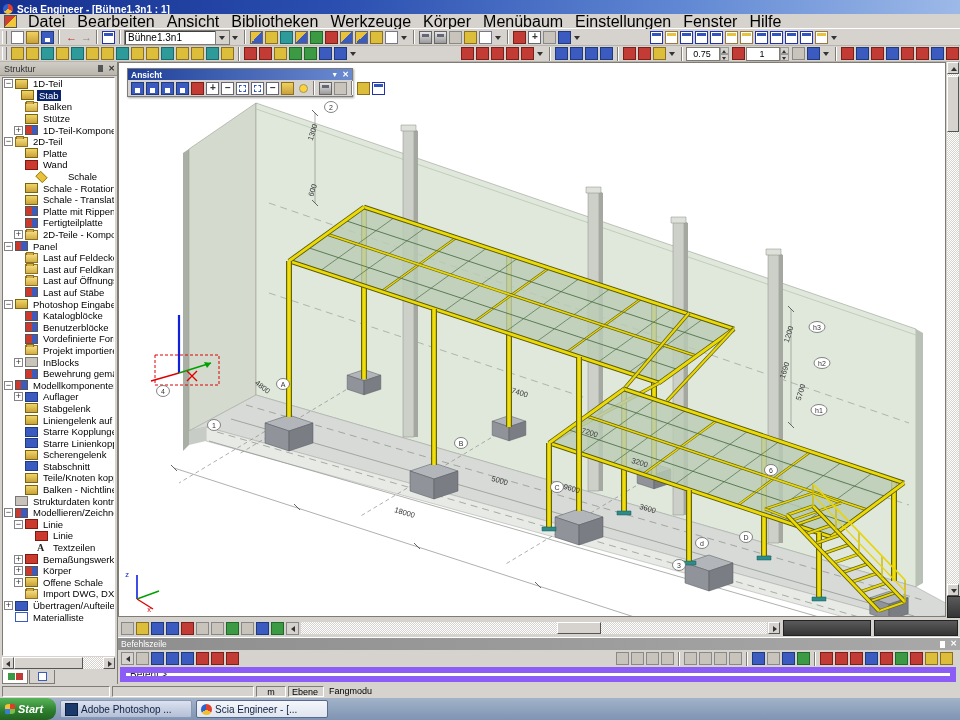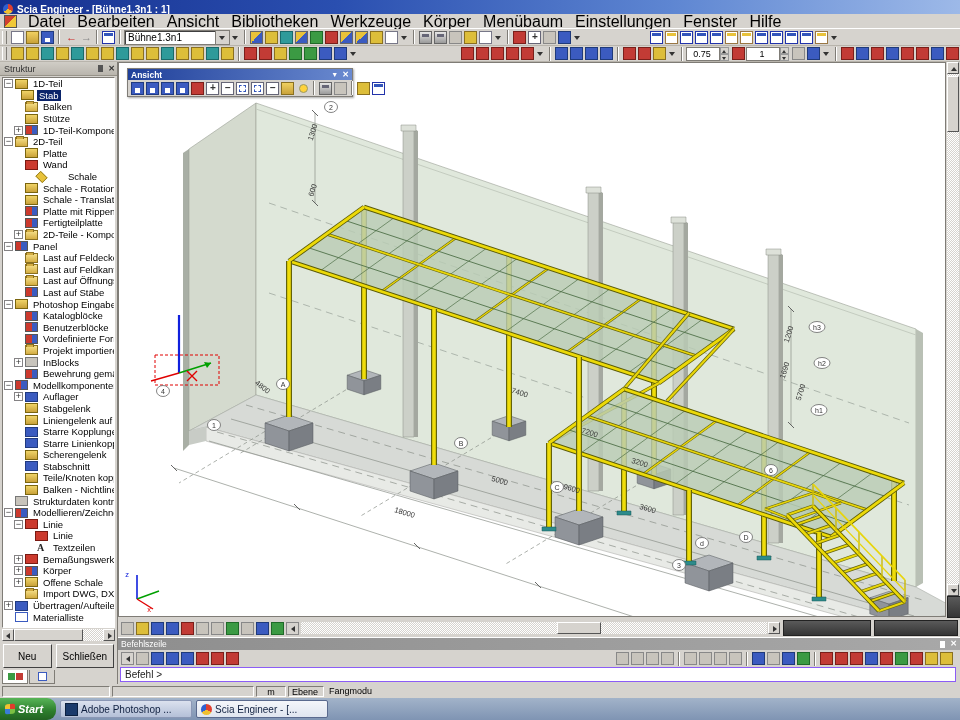--- a/index.html
+++ b/index.html
@@ -113,21 +113,21 @@
   #ansicht{left:8px;top:5px;width:224px;background:#d6d3ce;border:1px solid #7f7c76;box-shadow:1px 1px 2px rgba(0,0,0,.35)}
   #ansicht-title{height:11px;background:linear-gradient(90deg,#20409a,#6a8ad0);display:flex;align-items:center;color:#fff;font-size:8.5px;font-weight:bold;padding:0 3px}
   #ansicht-title .tb-dd{margin-left:auto;color:#fff;font-size:7px;margin-right:4px}
   #ansicht-title .xbtn{color:#fff}
   #ansicht-icons{display:flex;align-items:center;padding:1px 2px}
   
   #cmdpanel{left:118px;top:637px;width:842px;height:47px;background:#d6d3ce;border-top:1px solid #fff;box-sizing:border-box}
   #cmd-title{height:12px;background:linear-gradient(90deg,#8e8e8e,#a8a8a8);color:#fff;font-size:8.5px;display:flex;align-items:center;padding:0 3px}
   #cmd-title .pin{background:#fff}
   #cmd-tools{height:17px;display:flex;align-items:center;padding:0 2px}
-  #cmd-input{display:block;width:836px;height:15px;margin:0 2px;background:#fff;border:1px solid #8b5cf6;font:10px "Liberation Sans",sans-serif;padding:0 0 0 4px;box-sizing:border-box;color:#222}
+  #cmd-input{display:block;width:836px;height:15px;margin:0 2px;background:#fff;border:6px solid #8b5cf6;font:10px "Liberation Sans",sans-serif;padding:0 0 0 4px;box-sizing:border-box;color:#222}
   
   #statusbar{left:0;top:684px;width:960px;height:14px;background:#d6d3ce;display:flex;align-items:center;padding:0 0 0 2px;box-sizing:border-box}
   .scell{height:11px;border:1px solid;border-color:#7f7c76 #fff #fff #7f7c76;font-size:9px;line-height:11px;padding:0 3px;margin-right:2px;box-sizing:border-box;overflow:hidden;flex:none}
   
   #taskbar{left:0;top:698px;width:960px;height:22px;background:linear-gradient(#a2b3c9,#7f94b3);display:flex;align-items:center}
   #start-btn{width:56px;height:22px;border-radius:0 9px 9px 0;background:linear-gradient(#58b558,#2c7d2c 60%,#226322);color:#fff;font:bold italic 11px "Liberation Sans",sans-serif;display:flex;align-items:center;gap:3px;padding-left:5px;box-sizing:border-box;flex:none}
   .flag{width:10px;height:10px;background:conic-gradient(#e03c2c 0 25%,#7cc043 0 50%,#3a7cd8 0 75%,#f2c230 0);transform:skewY(-6deg);border-radius:2px;flex:none}
   .task{width:132px;height:18px;margin:0 0 0 4px;background:linear-gradient(#dbe1ee,#b4c0d8);border:1px solid #8a97b5;border-radius:2px;font-size:10px;display:flex;gap:3px;align-items:center;padding:0 4px;color:#102040;box-sizing:border-box;overflow:hidden;white-space:nowrap;flex:none}
   .task.active{background:linear-gradient(#f4f6fa,#dfe5ef);border-color:#5a6a8e}
   .task .ticon{width:11px;height:11px;flex:none}
@@ -547,24 +547,20 @@
           <span class="tlabel">Materialliste</span>
         </div>
       </div>
     </div>
   <div id="tree-hscroll">
     <span class="sbtn left"></span>
     <span class="strack" style="display:flex">
         <span class="sthumb" style="width:78%"></span>
       </span>
     <span class="sbtn right"></span>
-  </div>
-  <div id="struktur-buttons">
-    <button class="btn">Neu</button>
-    <button class="btn">Schließen</button>
   </div>
   <div id="struktur-tabs">
     <span class="ptab active">
         <i style="background:#3b9a43"></i>
         <i style="background:#c23b35"></i>
       </span>
     <span class="ptab">
         <i style="background:#fff;border:1px solid #3b5bc0"></i>
       </span>
   </div>

